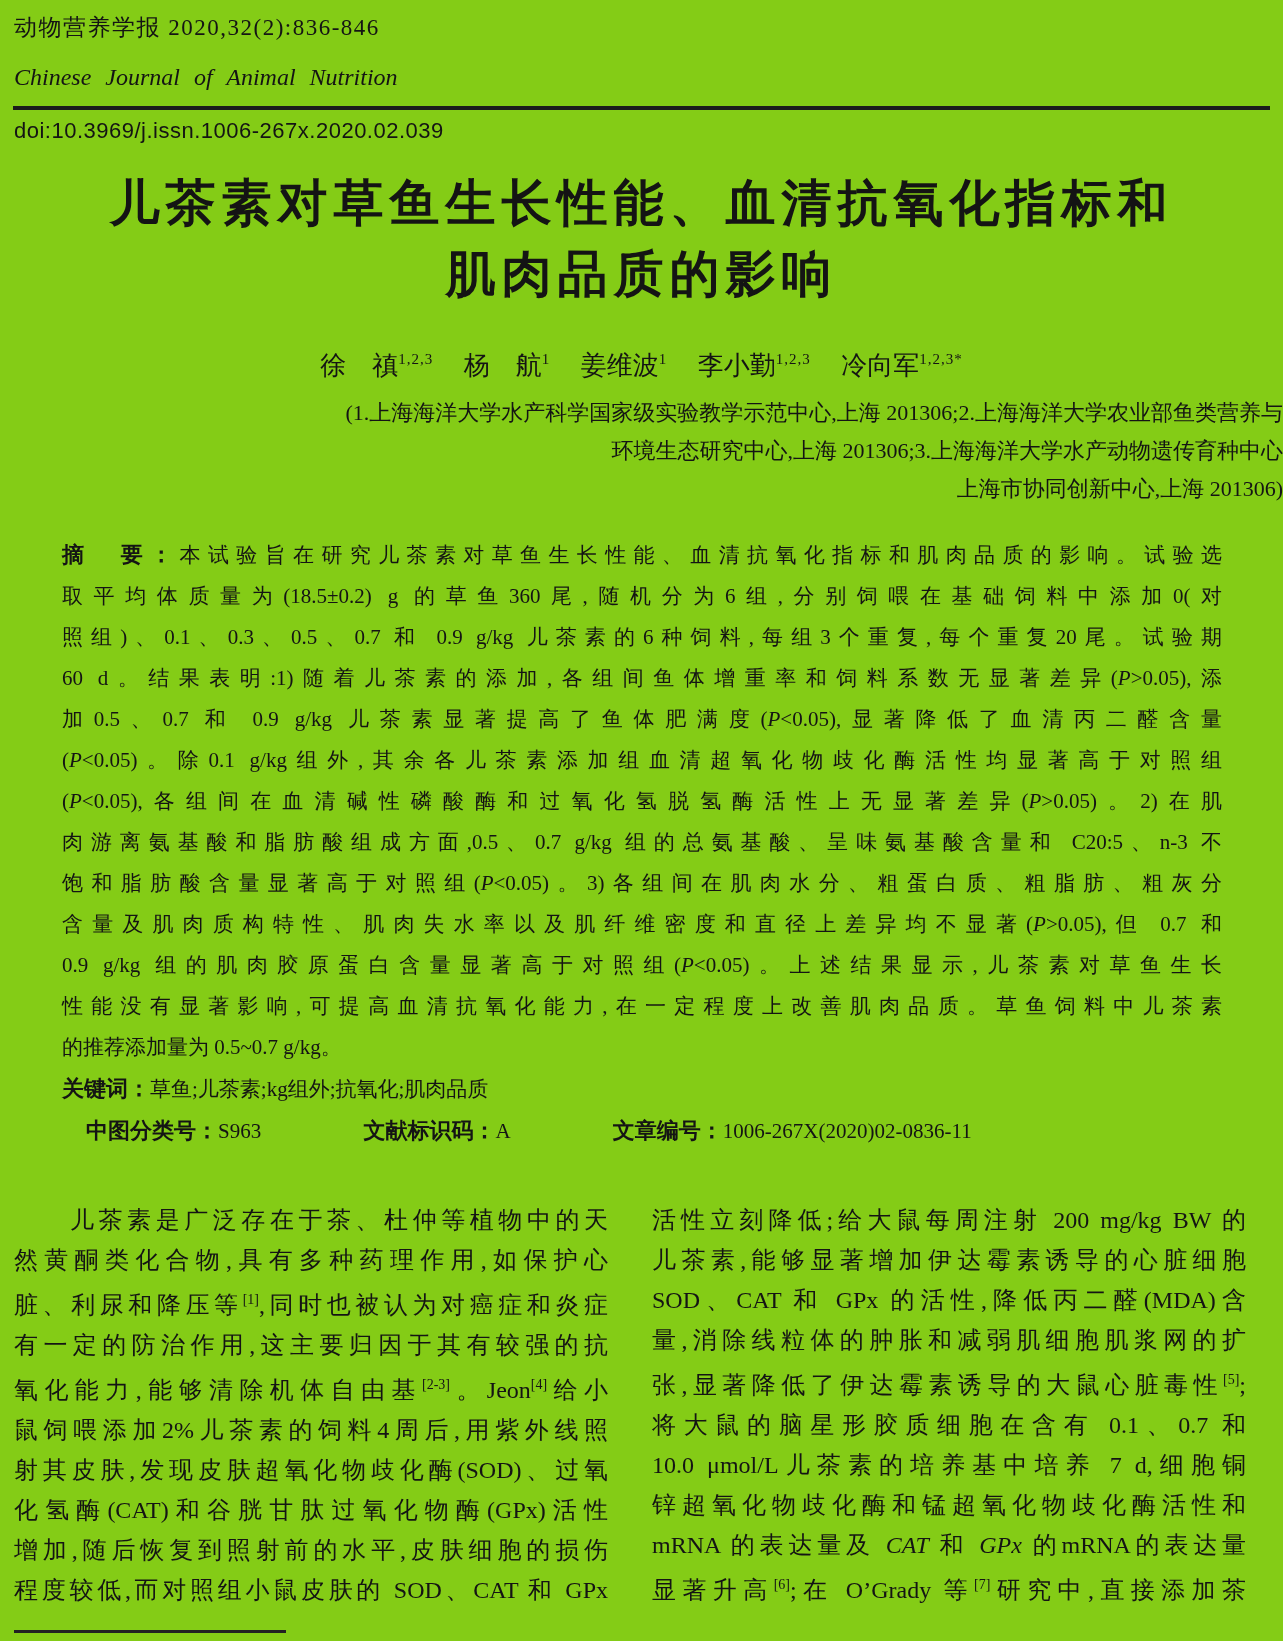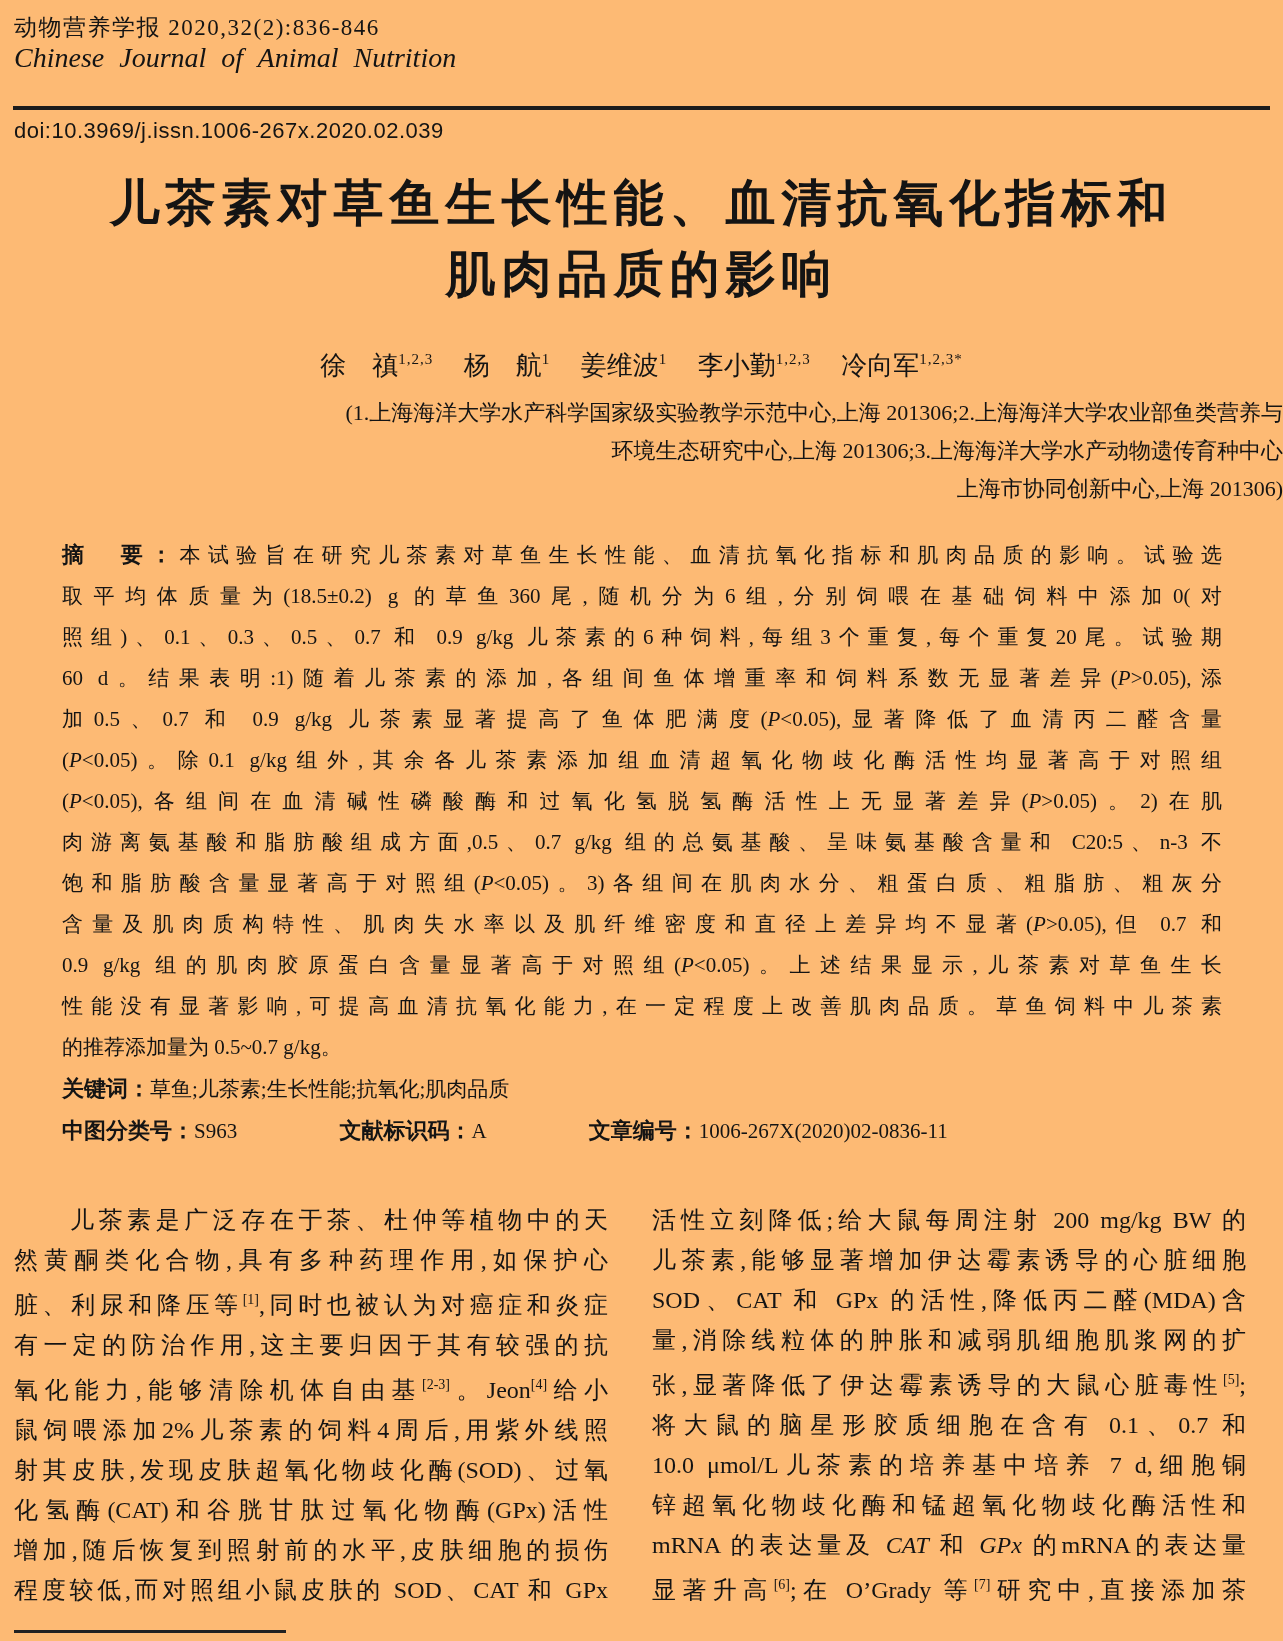--- a/index.html
+++ b/index.html
@@ -1,43 +1,43 @@
 <!DOCTYPE html>
 <html><head>
 <meta charset="utf-8">
 <style>
   html,body{margin:0;padding:0;background:#ffffff;}
   .page{
-    position:relative;width:1283px;height:1641px;background:#fdba74;
+    position:relative;width:1283px;height:1641px;background:#84cc16;
     color:#141414;overflow:hidden;
     font-family:"Liberation Serif","DejaVu Serif",serif;
     text-decoration:underline;
   }
   .serif{font-family:"Liberation Serif","DejaVu Serif",serif;}
 
   .header-cn{position:absolute;left:14px;top:12px;font-size:23px;letter-spacing:1.5px;}
-  .header-en{position:absolute;left:14px;top:42px;font-size:28px;font-style:italic;word-spacing:8px;text-align:center;}
+  .header-en{position:absolute;left:14px;top:64px;font-size:24px;font-style:italic;word-spacing:8px;text-align:center;}
   .head-rule{position:absolute;left:13px;top:106px;width:1257px;height:4px;background:#1c1c1c;}
   .doi-line{position:absolute;left:14px;top:118px;font-family:"Liberation Sans","DejaVu Sans",sans-serif;font-size:22px;letter-spacing:0.5px;}
 
   .art-title{position:absolute;left:0;top:168px;width:100%;text-align:center;
     font-family:"Liberation Sans","DejaVu Sans",sans-serif;font-weight:700;
     font-size:50px;line-height:71px;letter-spacing:6px;}
 
   .authors{position:absolute;left:0;top:348px;width:100%;text-align:center;font-size:26px;}
   .author{display:inline-block;margin:0 12px;text-align:right;}
   .author sup{font-size:15px;vertical-align:super;letter-spacing:1px;}
 
   .affils{position:absolute;left:0;top:394px;width:100%;text-align:right;font-size:22px;line-height:38px;}
 
   .abstract{position:absolute;left:62px;top:534px;width:1160px;font-size:21px;line-height:41px;}
   .abs-line{text-align:justify;text-align-last:justify;}
   .abs-line.no-stretch{text-align:left;text-align-last:auto;}
   .lbl{font-family:"Liberation Sans","DejaVu Sans",sans-serif;font-weight:700;font-size:22px;}
-  .meta-row{white-space:nowrap;}
+  .meta-row{white-space:nowrap;margin-left:24px;}
   .meta-item{display:inline-block;}
   .meta-item + .meta-item{margin-left:97px;}
 
   .columns{position:absolute;left:14px;top:1200px;width:1248px;display:flex;gap:44px;}
   .col{flex:0 0 594px;width:594px;font-size:24px;line-height:40px;}
   .b-line{text-align:justify;text-align-last:justify;}
   .b-line.indent{text-indent:56px;}
   .col sup{font-size:14px;vertical-align:super;}
   .col i, .abstract i{font-style:italic;}
 
@@ -79,21 +79,21 @@
     <div class="abs-line">60 d。结果表明:1)随着儿茶素的添加,各组间鱼体增重率和饲料系数无显著差异(<i>P</i>&gt;0.05),添</div>
     <div class="abs-line">加0.5、0.7 和 0.9 g/kg 儿茶素显著提高了鱼体肥满度(<i>P</i>&lt;0.05),显著降低了血清丙二醛含量</div>
     <div class="abs-line">(<i>P</i>&lt;0.05)。除0.1 g/kg组外,其余各儿茶素添加组血清超氧化物歧化酶活性均显著高于对照组</div>
     <div class="abs-line">(<i>P</i>&lt;0.05),各组间在血清碱性磷酸酶和过氧化氢脱氢酶活性上无显著差异(<i>P</i>&gt;0.05)。2)在肌</div>
     <div class="abs-line">肉游离氨基酸和脂肪酸组成方面,0.5、0.7 g/kg 组的总氨基酸、呈味氨基酸含量和 C20:5、n-3 不</div>
     <div class="abs-line">饱和脂肪酸含量显著高于对照组(<i>P</i>&lt;0.05)。3)各组间在肌肉水分、粗蛋白质、粗脂肪、粗灰分</div>
     <div class="abs-line">含量及肌肉质构特性、肌肉失水率以及肌纤维密度和直径上差异均不显著(<i>P</i>&gt;0.05),但 0.7 和</div>
     <div class="abs-line">0.9 g/kg 组的肌肉胶原蛋白含量显著高于对照组(<i>P</i>&lt;0.05)。上述结果显示,儿茶素对草鱼生长</div>
     <div class="abs-line">性能没有显著影响,可提高血清抗氧化能力,在一定程度上改善肌肉品质。草鱼饲料中儿茶素</div>
     <div class="abs-line no-stretch">的推荐添加量为 0.5~0.7 g/kg。</div>
-    <div class="abs-line no-stretch"><span class="lbl">关键词：</span><span>草鱼;儿茶素;生长性能;抗氧化;肌肉品质</span></div>
+    <div class="abs-line no-stretch"><span class="lbl">关键词：</span><span>草鱼;儿茶素;kg组外;抗氧化;肌肉品质</span></div>
     <div class="abs-line no-stretch meta-row">
       <span class="meta-item"><span class="lbl">中图分类号：</span><span>S963</span></span>
       <span class="meta-item"><span class="lbl">文献标识码：</span><span>A</span></span>
       <span class="meta-item"><span class="lbl">文章编号：</span><span>1006-267X(2020)02-0836-11</span></span>
     </div>
   </div>
 
   <div class="columns">
     <div class="col serif">
       <div class="b-line indent">儿茶素是广泛存在于茶、杜仲等植物中的天</div>

